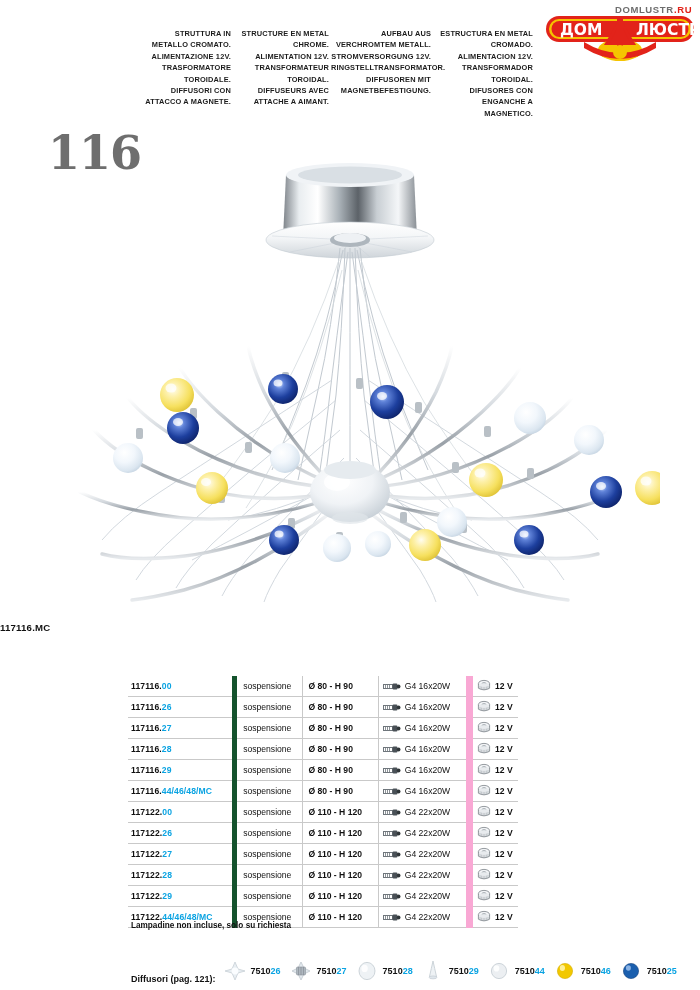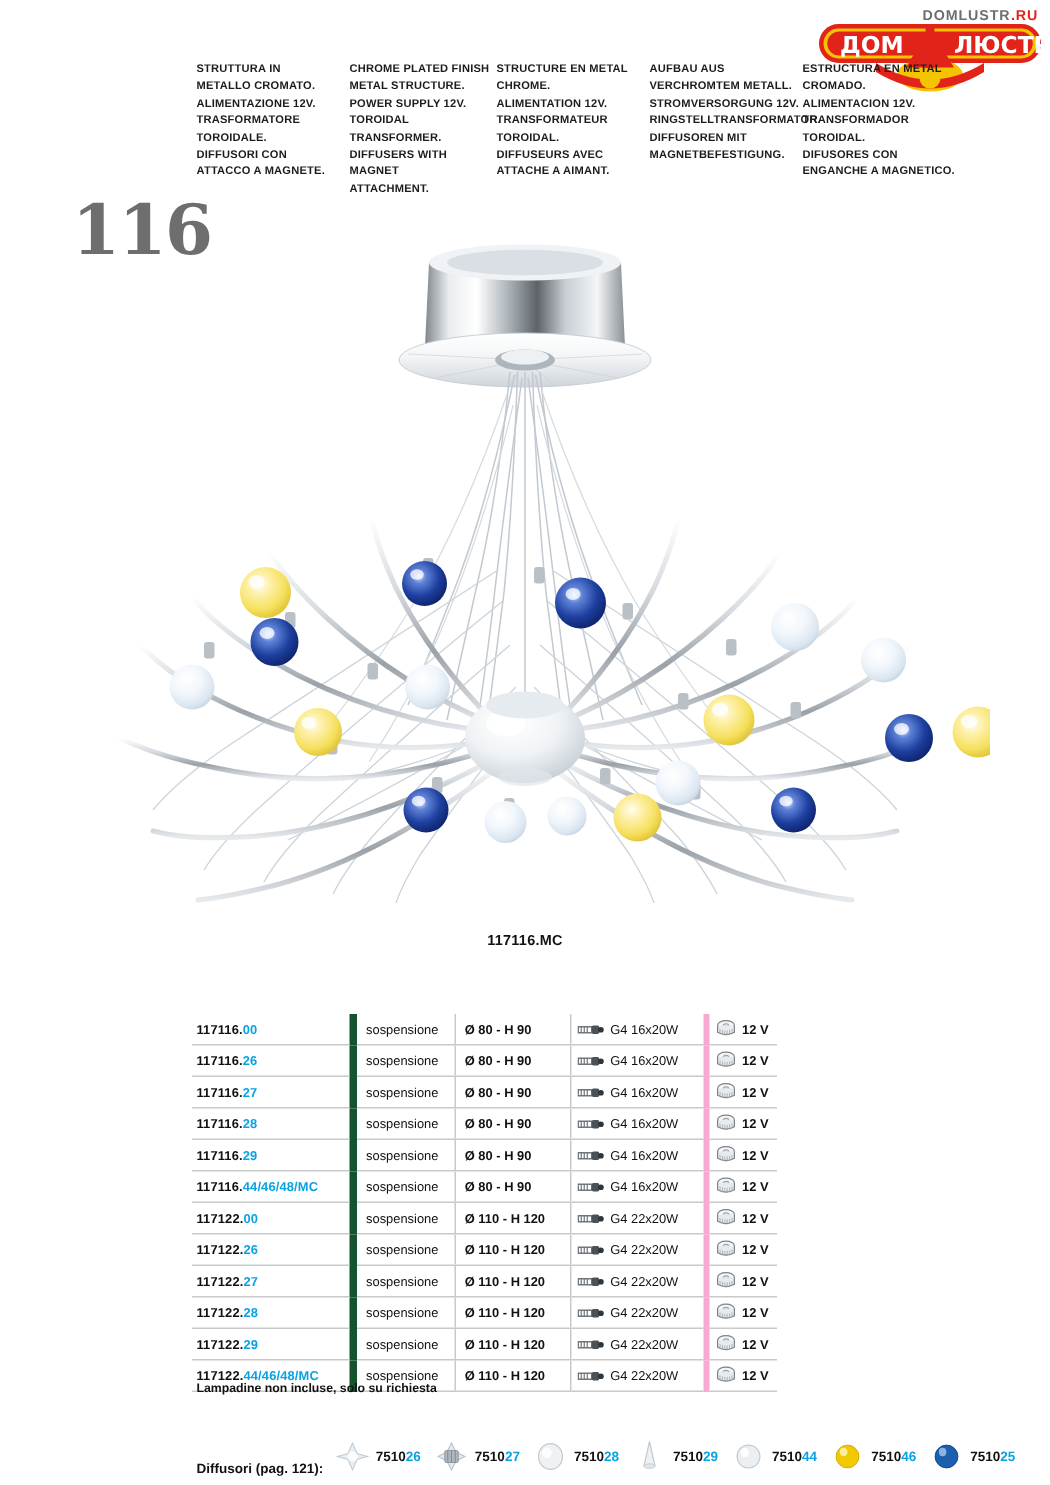--- a/index.html
+++ b/index.html
@@ -30,24 +30,25 @@
     font-weight: 700;
     color: #6e6e6e;
     letter-spacing: -1px;
     line-height: 1;
     margin-top: 32px;
   }
 
   
   #spec-header {
     position: absolute;
-    left: 131px; top: 40px;
+    left: 131px; top: 28px;
     width: 560px;
     display: flex;
     gap: 0;
+    text-align: right;
   }
   .spec-col {
     width: 100px;
     margin-right: 2px;
     font-size: 7.4px;
     font-weight: 700;
     line-height: 1.54;
     letter-spacing: 0.15px;
     color: #1c1c1c;
     text-transform: uppercase;
@@ -60,21 +61,20 @@
     position: absolute;
     left: 40px; top: 140px;
     width: 620px; height: 470px;
   }
 
   
   #model-caption {
     position: absolute;
     left: 0; top: 622px;
     width: 700px;
-    text-align: center;
     font-size: 9.6px;
     font-weight: 700;
     letter-spacing: 0.2px;
     color: #111;
   }
 
   
   #spec-table {
     position: absolute;
     left: 128px; top: 676px;
@@ -110,21 +110,21 @@
     font-weight: 700;
   }
   .c-lamp {
     width: 92px;
     border-left: 1px solid #c9c9c9;
     padding-left: 4px !important;
     font-weight: 400;
   }
   .c-volt {
     width: 44px;
-    border-left: 4px solid #f9a8d4;
+    border-left: 7px solid #f9a8d4;
     padding-left: 4px !important;
     font-weight: 700;
   }
   .cellflex { display: flex; align-items: center; gap: 4px; }
 
   
   #footnote {
     position: absolute;
     left: 131px; top: 921px;
     font-size: 8.2px;
@@ -187,28 +187,20 @@
 
 <div id="spec-header">
   <div class="spec-col">
       <div>STRUTTURA IN</div>
       <div>METALLO CROMATO.</div>
       <div>ALIMENTAZIONE 12V.</div>
       <div>TRASFORMATORE</div>
       <div>TOROIDALE.</div>
       <div>DIFFUSORI CON</div>
       <div>ATTACCO A MAGNETE.</div>
-    </div>
-  <div class="spec-col">
-      <div>CHROME PLATED FINISH</div>
-      <div>METAL STRUCTURE.</div>
-      <div>POWER SUPPLY 12V.</div>
-      <div>TOROIDAL TRANSFORMER.</div>
-      <div>DIFFUSERS WITH MAGNET</div>
-      <div>ATTACHMENT.</div>
     </div>
   <div class="spec-col">
       <div>STRUCTURE EN METAL</div>
       <div>CHROME.</div>
       <div>ALIMENTATION 12V.</div>
       <div>TRANSFORMATEUR</div>
       <div>TOROIDAL.</div>
       <div>DIFFUSEURS AVEC</div>
       <div>ATTACHE A AIMANT.</div>
     </div>

